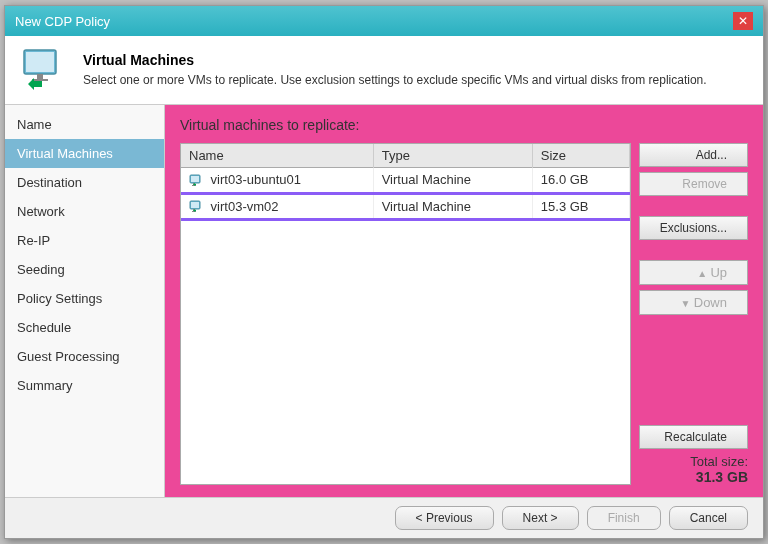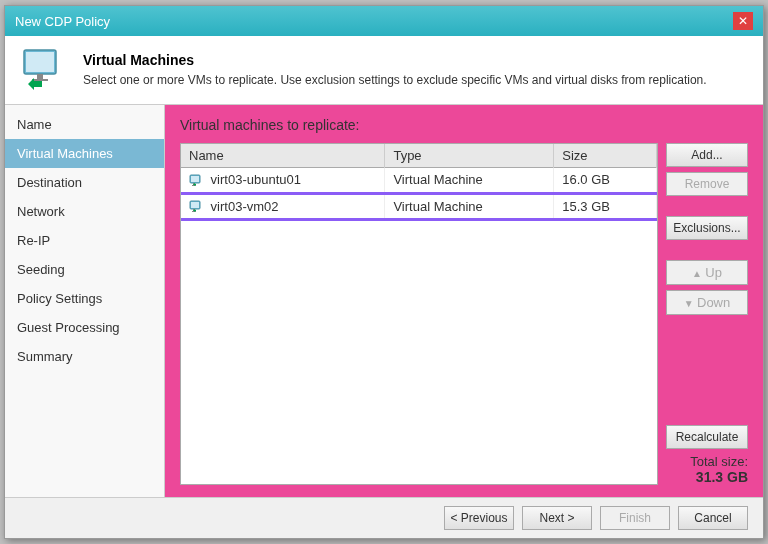--- a/index.html
+++ b/index.html
@@ -112,27 +112,27 @@
     .vm-table tbody td { padding: 4px 8px; color: #333; border-right: 1px solid #eee; }
 
     .right-buttons {
       display: flex;
       flex-direction: column;
       gap: 5px;
       padding: 0 0 0 8px;
       min-width: 90px;
     }
     .btn {
-      padding: 4px 2px;
+      padding: 4px 20px;
       border: 1px solid #aaa;
       background: linear-gradient(to bottom, #f8f8f8, #e0e0e0);
       cursor: pointer;
       font-size: 12px;
       color: #333;
-      text-align: center;
+      text-align: right;
       min-width: 80px;
     }
     .btn:disabled, .btn.disabled { color: #aaa; cursor: default; background: #f0f0f0; }
     .btn-spacer { height: 10px; }
 
     .total-size {
       text-align: right;
       font-size: 12px;
       color: #333;
     }
@@ -147,21 +147,21 @@
 
     .footer {
       background: #f0f0f0;
       border-top: 1px solid #ccc;
       padding: 8px 15px;
       display: flex;
       justify-content: flex-end;
       gap: 8px;
       align-items: center;
     }
-    .footer .btn { min-width: 70px; }
+    .footer .btn { min-width: 70px; border-radius: 7px; }
     .arrow-up::before { content: '▲'; font-size: 10px; }
     .arrow-down::before { content: '▼'; font-size: 10px; }
   </style>
 </head>
 <body>
 
 <div class="dialog">
 
   <div class="title-bar">
     <span class="title-bar-text">New CDP Policy</span>
@@ -191,20 +191,21 @@
   <div class="body">
 
     <div class="sidebar">
     <div class="sidebar-item">Name</div>
         <div class="sidebar-item active">Virtual Machines</div>
         <div class="sidebar-item">Destination</div>
         <div class="sidebar-item">Network</div>
         <div class="sidebar-item">Re-IP</div>
         <div class="sidebar-item">Seeding</div>
         <div class="sidebar-item">Policy Settings</div>
+        <div class="sidebar-item">Schedule</div>
         <div class="sidebar-item">Guest Processing</div>
         <div class="sidebar-item">Summary</div>
       </div>
 
     <div class="content">
       <div class="content-label">Virtual machines to replicate:</div>
       <div class="main-row">
         <div class="vm-table-container">
           <table class="vm-table">
             <thead>

